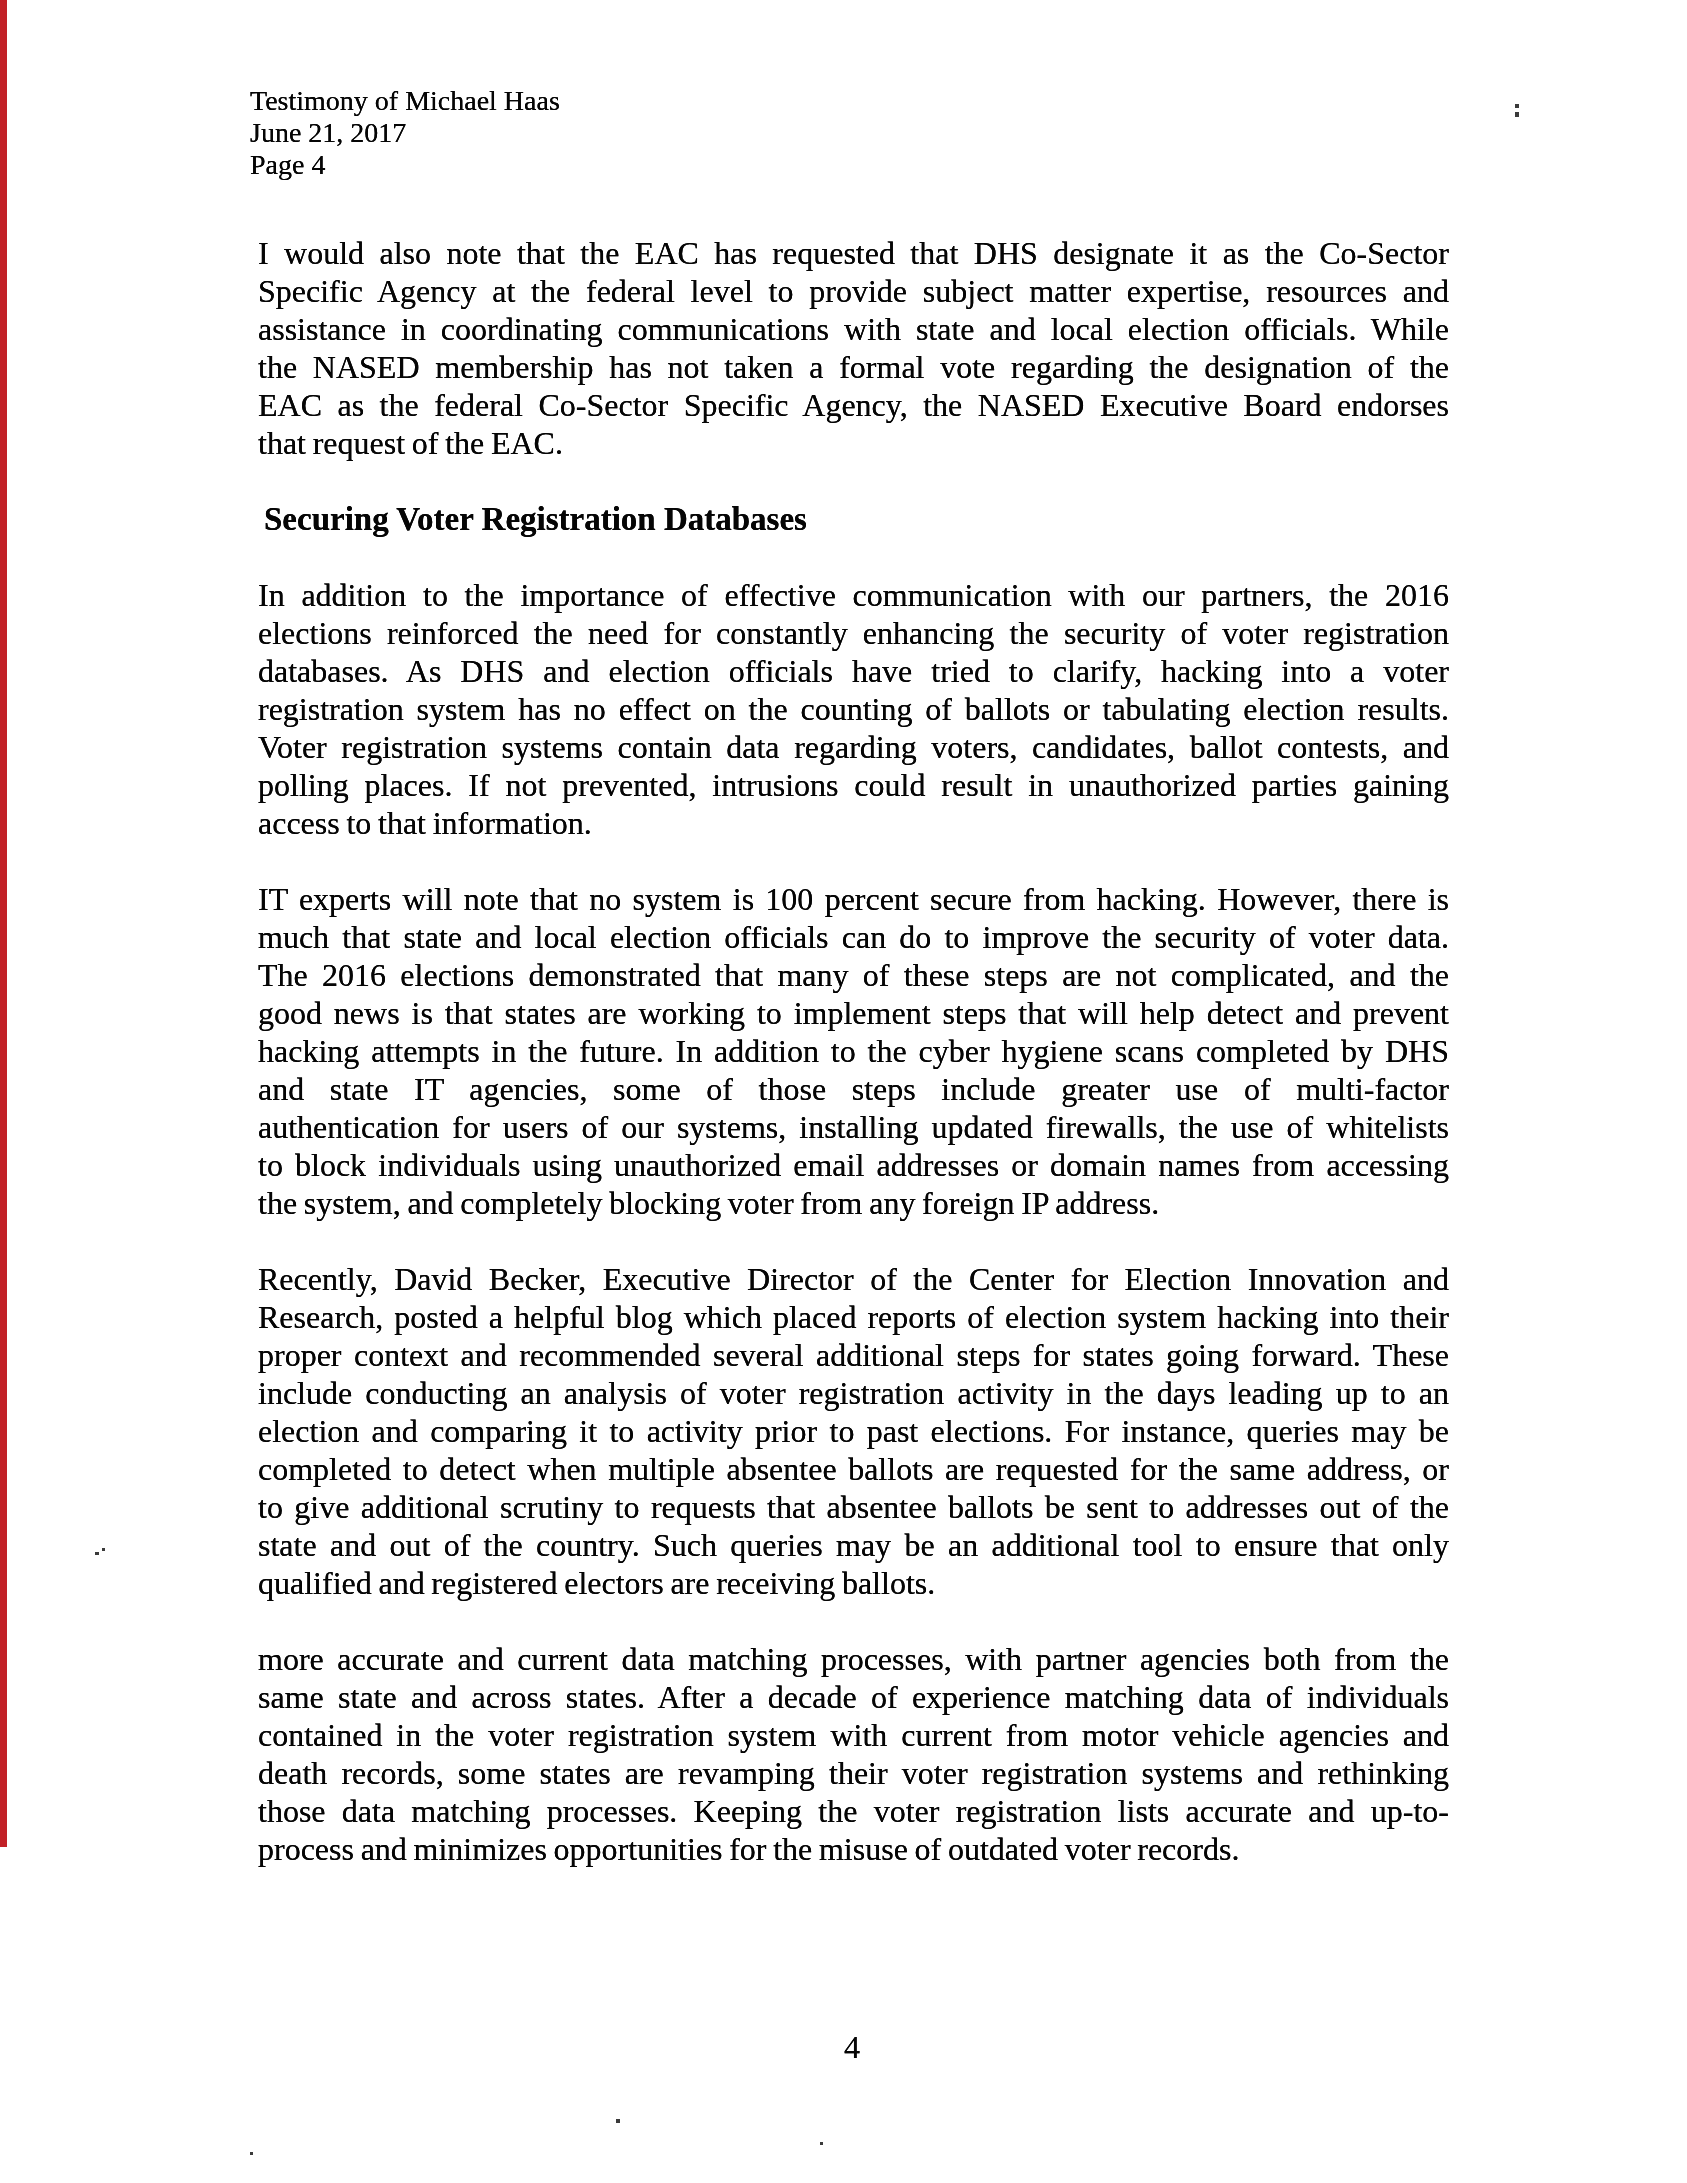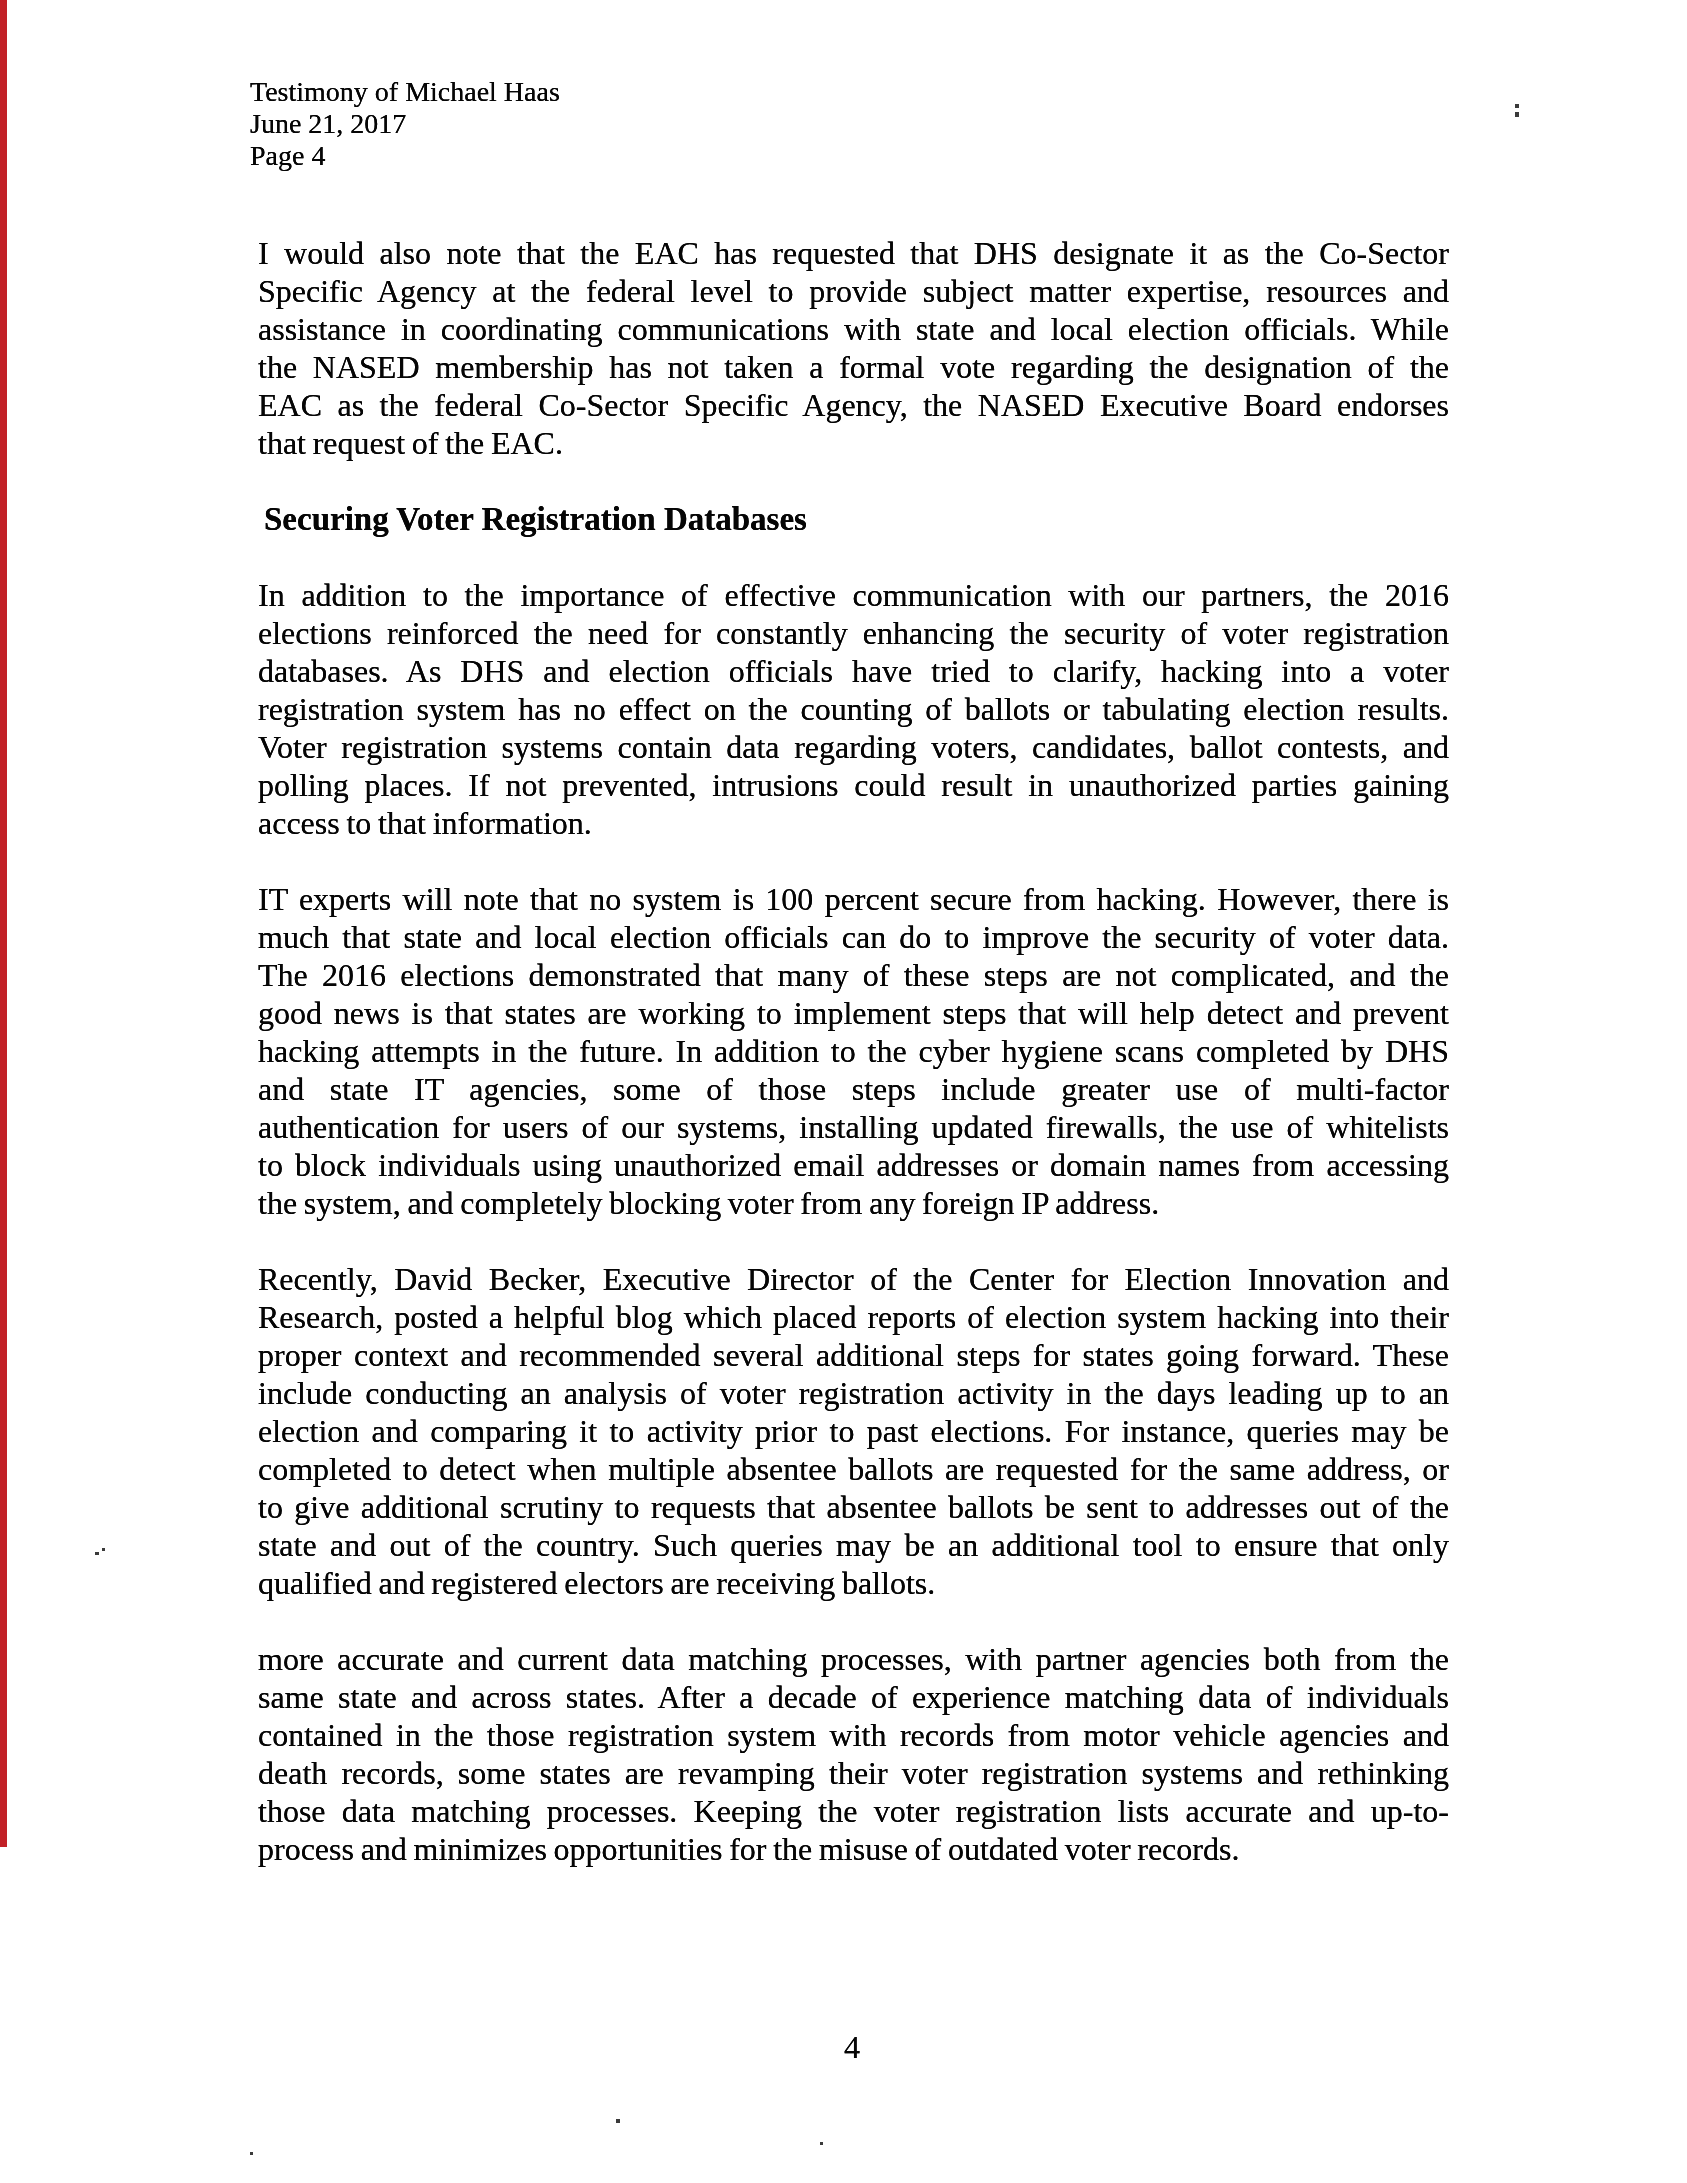--- a/index.html
+++ b/index.html
@@ -12,21 +12,21 @@
     font-family: "Liberation Serif", "DejaVu Serif", serif;
     color: #050505;
   }
   .edge-bar {
     position: absolute;
     left: 0; top: 0;
     width: 7.3px; height: 1847px;
   }
   .doc-header {
     position: absolute;
-    left: 250px; top: 76px;
+    left: 250px; top: 85px;
     font-size: 28px;
     line-height: 32px;
     text-shadow: 0 0 0.4px #000;
   }
   .doc-body {
     position: absolute;
     left: 258px; top: 234px;
     width: 1191px;
   }
   .para { margin: 0 0 38px 0; }
@@ -114,21 +114,21 @@
         <div class="line">include conducting an analysis of voter registration activity in the days leading up to an</div>
         <div class="line">election and comparing it to activity prior to past elections.  For instance, queries may be</div>
         <div class="line">completed to detect when multiple absentee ballots are requested for the same address, or</div>
         <div class="line">to give additional scrutiny to requests that absentee ballots be sent to addresses out of the</div>
         <div class="line">state and out of the country.  Such queries may be an additional tool to ensure that only</div>
         <div class="line last">qualified and registered electors are receiving ballots.</div>
       </div>
       <div class="para">
         <div class="line">more accurate and current data matching processes, with partner agencies both from the</div>
         <div class="line">same state and across states.  After a decade of experience matching data of individuals</div>
-        <div class="line">contained in the those registration system with records from motor vehicle agencies and</div>
+        <div class="line">contained in the voter registration system with current from motor vehicle agencies and</div>
         <div class="line">death records, some states are revamping their voter registration systems and rethinking</div>
         <div class="line">those data matching processes.  Keeping the voter registration lists accurate and up-to-</div>
         <div class="line last">process and minimizes opportunities for the misuse of outdated voter records.</div>
       </div>
     </main>
 
   <div class="page-number">4</div>
 
   <div class="speck" style="left:1515px; top:104px; width:4px; height:4px;"></div>
   <div class="speck" style="left:1515px; top:112px; width:4px; height:4.6px;"></div>

